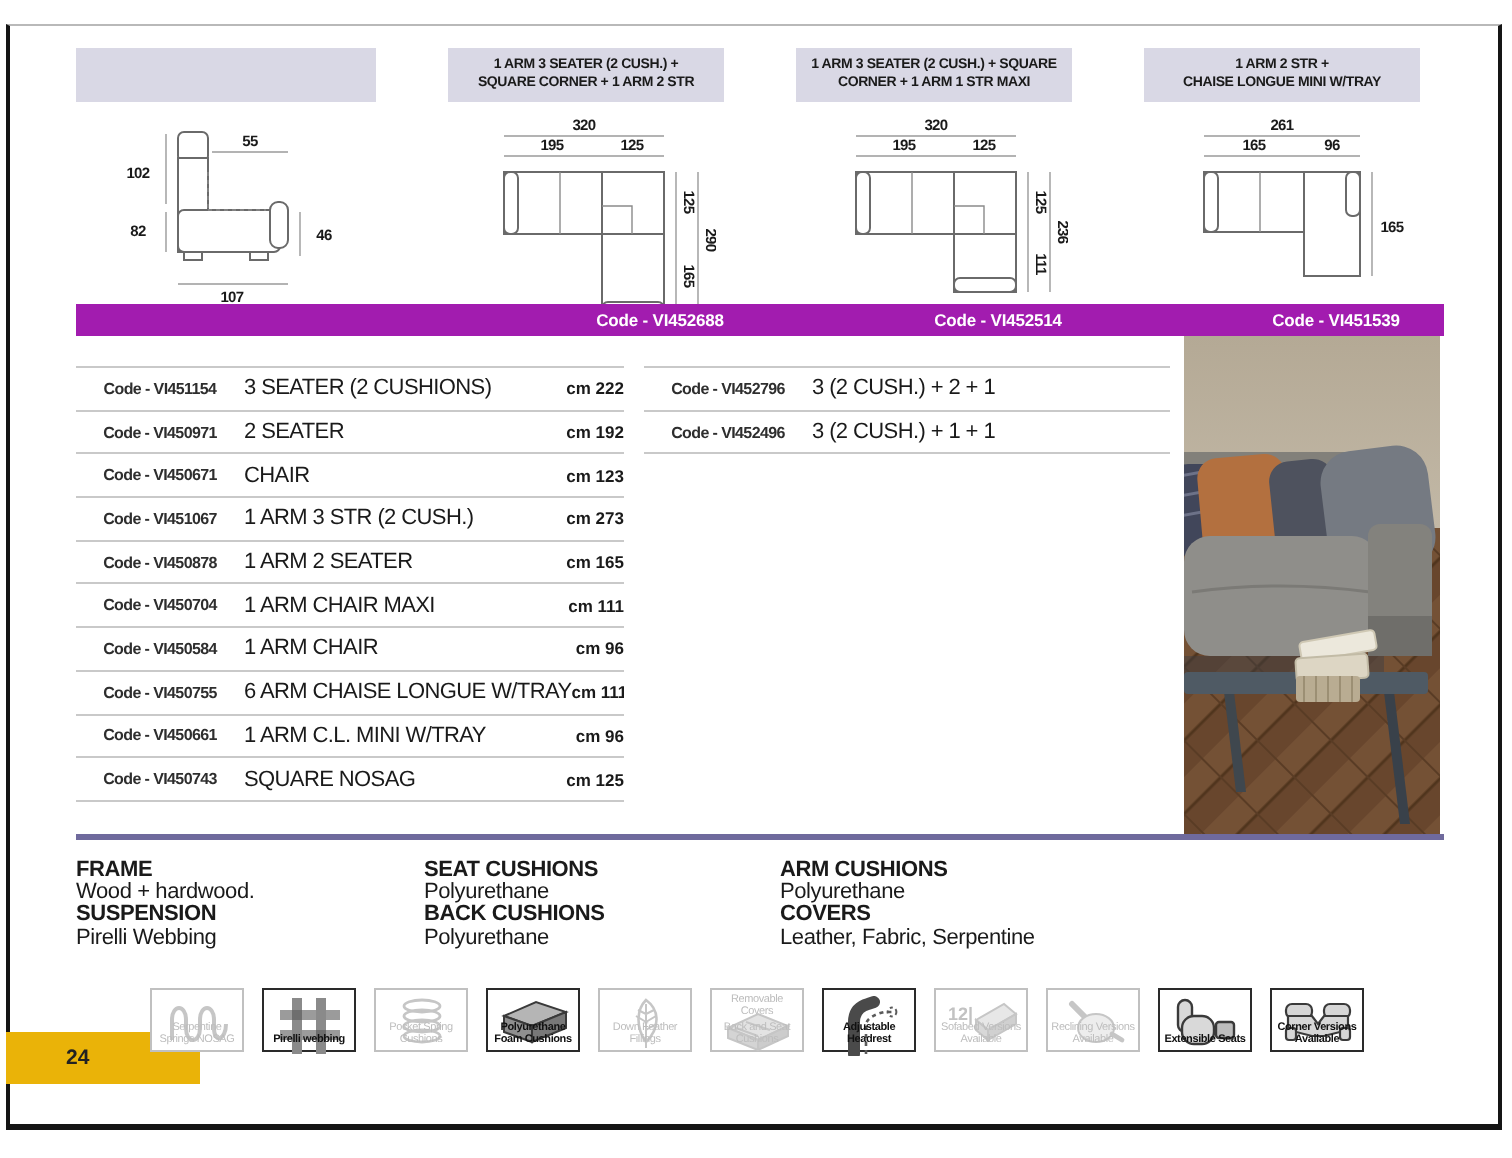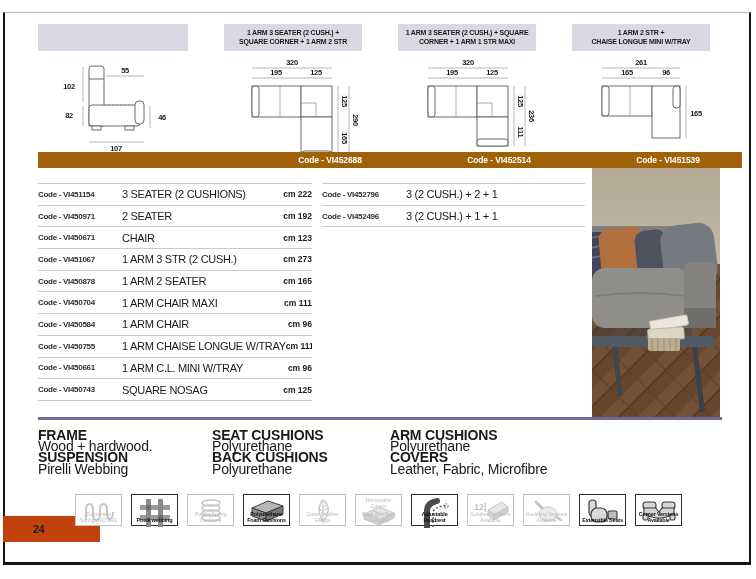--- a/index.html
+++ b/index.html
@@ -12,53 +12,53 @@
   .hbox{position:absolute;top:24px;height:27px;background:#d9d8e5;
         display:flex;flex-direction:column;align-items:center;justify-content:center;
         font-size:7px;font-weight:700;line-height:8.5px;letter-spacing:-0.2px;text-align:center;}
   
   .diag{position:absolute;}
   .diag text{font-family:"Liberation Sans",sans-serif;font-size:7.5px;font-weight:700;fill:#1a1a1a;letter-spacing:-0.3px;}
   .diag .dim{stroke:#9a9a9a;stroke-width:0.7;fill:none;}
   .diag .shape{stroke:#6a6a6a;stroke-width:1;fill:#ffffff;}
   .diag .inner{stroke:#8a8a8a;stroke-width:0.7;fill:none;}
   
-  .codebar{position:absolute;left:38px;top:152px;width:684px;height:16px;background:#a16207;padding-left:20px;}
+  .codebar{position:absolute;left:38px;top:152px;width:684px;height:16px;background:#a21caf;}
   .codebar span{position:absolute;top:3px;transform:translateX(-50%);color:#ffffff;
                 font-size:8.5px;font-weight:700;letter-spacing:-0.1px;white-space:nowrap;}
   
   .table{position:absolute;top:183px;border-top:1px solid #c9c9c9;}
   .table.modules{left:38px;width:274px;}
   .table.combos{left:322px;width:263px;}
   .trow{height:21.7px;box-sizing:border-box;border-bottom:1px solid #c9c9c9;
         display:flex;align-items:center;overflow:hidden;}
-  .tcode{width:84px;flex:none;font-size:8px;font-weight:700;color:#2e2e2e;letter-spacing:-0.3px;white-space:nowrap;}
+  .tcode{width:84px;flex:none;font-size:8px;font-weight:700;color:#2e2e2e;letter-spacing:-0.3px;white-space:nowrap;text-align:center;}
   .tname{flex:1;font-size:11px;font-weight:400;letter-spacing:-0.3px;white-space:nowrap;}
   .tsize{flex:none;font-size:8.5px;font-weight:700;text-align:right;white-space:nowrap;}
   .noterow{justify-content:center;font-size:8.5px;font-weight:700;letter-spacing:-0.2px;}
   
   .photo{position:absolute;left:592px;top:168px;width:128px;height:249px;}
   .pline{position:absolute;left:38px;top:417px;width:684px;height:3px;background:#6f6a9d;}
   
-  .mcol{position:absolute;top:430px;width:165px;font-size:14px;line-height:11.2px;letter-spacing:-0.2px;}
+  .mcol{position:absolute;top:430px;width:165px;font-size:11px;line-height:11.2px;letter-spacing:-0.2px;}
   .mcol .lab{font-weight:700;}
   
   .features{position:absolute;left:75px;top:494px;display:flex;gap:9px;}
   .fbox{position:relative;width:47px;height:32px;box-sizing:border-box;background:#fff;flex:none;}
   .fbox.on{border:1.6px solid #2a2a2a;}
   .fbox.off{border:1px solid #c0c0c0;}
   .fbox svg{position:absolute;left:50%;top:3px;transform:translateX(-50%);}
   .flabel{position:absolute;left:1px;right:1px;bottom:2px;text-align:center;
           font-size:5.5px;line-height:6px;letter-spacing:-0.2px;}
   .fbox.on .flabel{font-weight:700;color:#111;}
   .fbox.off .flabel{color:#bdbdbd;}
   .ftop{position:absolute;left:1px;right:1px;top:2px;text-align:center;font-size:5.5px;line-height:6px;color:#bdbdbd;letter-spacing:-0.2px;}
   .fbox.off .art{stroke:#c6c6c6;}
   
-  .pagestrip{position:absolute;left:3px;top:516px;width:97px;height:26px;background:#c2410c;}
+  .pagestrip{position:absolute;left:3px;top:516px;width:97px;height:26px;background:#eab308;}
   .pagenum{position:absolute;left:30px;top:7px;font-size:10.5px;font-weight:700;color:#222;}
 </style>
 </head>
 <body>
 
 <div class="page">
   <div class="frame"></div>
 
   <div class="hbox" style="left:38px;width:150px;"></div>
   <div class="hbox" style="left:224px;width:138px;">
@@ -182,21 +182,21 @@
       </div>
 
       <div class="trow">
         <span class="tcode">Code - VI450584</span>
         <span class="tname">1 ARM CHAIR</span>
         <span class="tsize">cm 96</span>
       </div>
 
       <div class="trow">
         <span class="tcode">Code - VI450755</span>
-        <span class="tname">1 ARM CHAISE LONGUE W/TRAY</span>
+        <span class="tname">6 ARM CHAISE LONGUE W/TRAY</span>
         <span class="tsize">cm 111</span>
       </div>
 
       <div class="trow">
         <span class="tcode">Code - VI450661</span>
         <span class="tname">1 ARM C.L. MINI W/TRAY</span>
         <span class="tsize">cm 96</span>
       </div>
 
       <div class="trow">
@@ -267,21 +267,21 @@
   <div class="mcol" style="left:212px;">
     <div class="lab">SEAT CUSHIONS</div>
     <div>Polyurethane</div>
     <div class="lab">BACK CUSHIONS</div>
     <div>Polyurethane</div>
   </div>
   <div class="mcol" style="left:390px;">
     <div class="lab">ARM CUSHIONS</div>
     <div>Polyurethane</div>
     <div class="lab">COVERS</div>
-    <div>Leather, Fabric, Microfibre</div>
+    <div>Leather, Fabric, Serpentine</div>
   </div>
 
   <div class="pagestrip">
     <span class="pagenum">24</span>
   </div>
 
   <div class="features">
     <div class="fbox off">
       <svg width="34" height="26" viewBox="0 0 34 26">
         <path class="art" d="M4,22 L4,12 C4,4 11,4 11,12 L11,16 C11,24 18,24 18,16 L18,12 C18,4 25,4 25,12 L25,16 C25,24 31,22 31,14" fill="none" stroke-width="2"></path>

